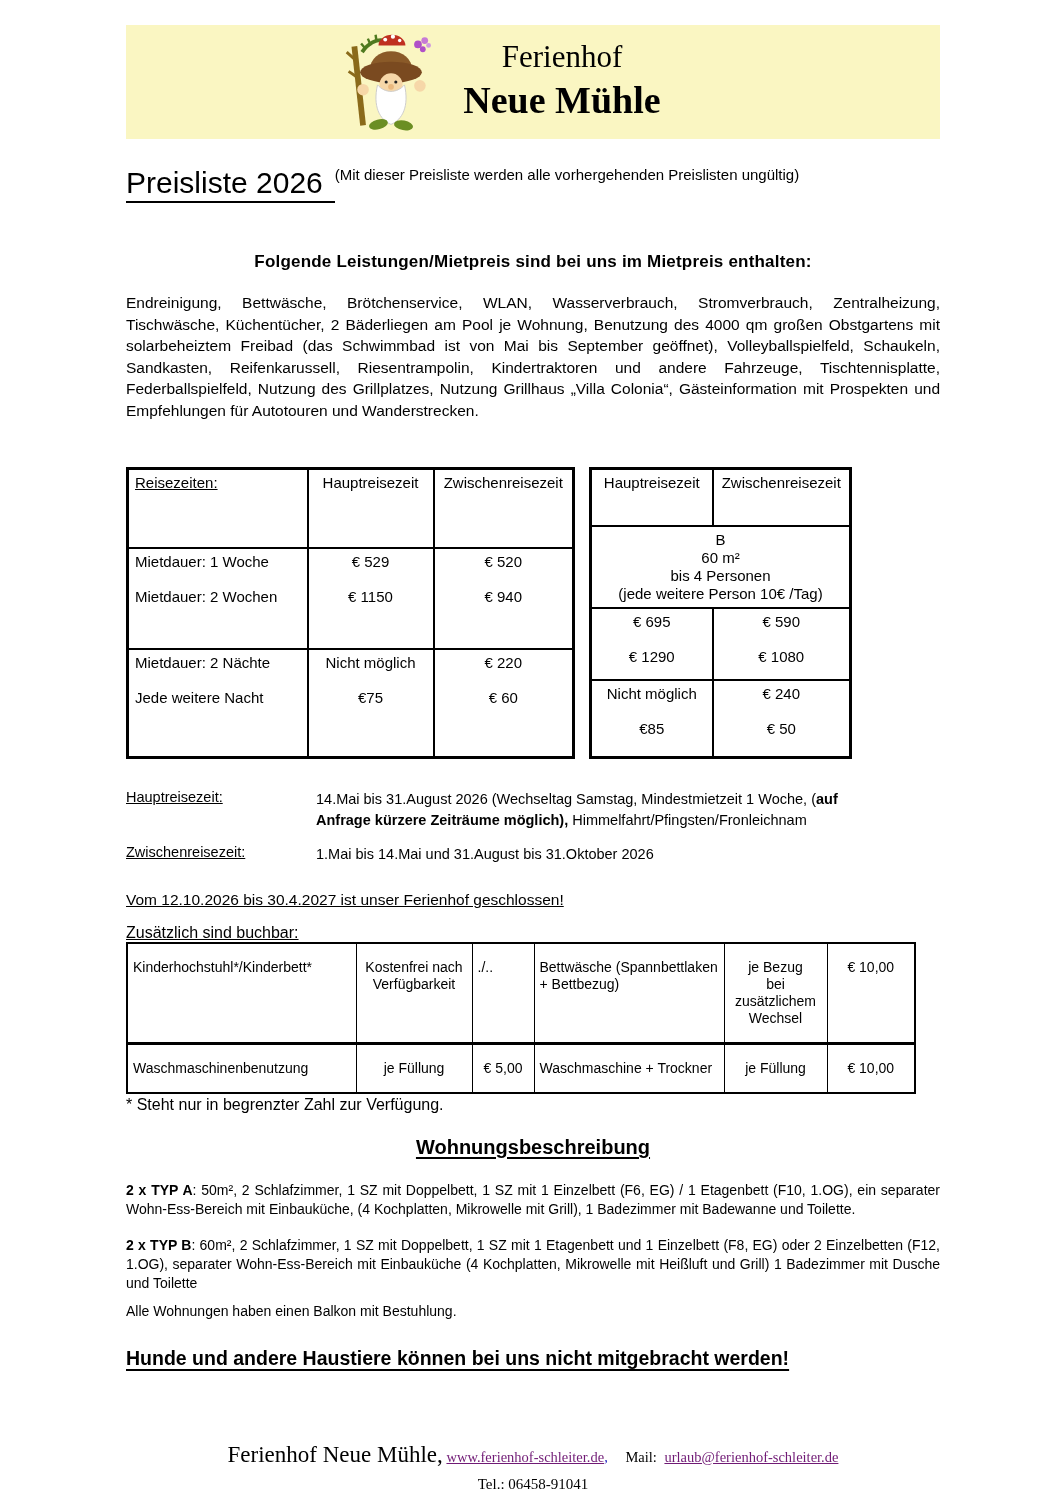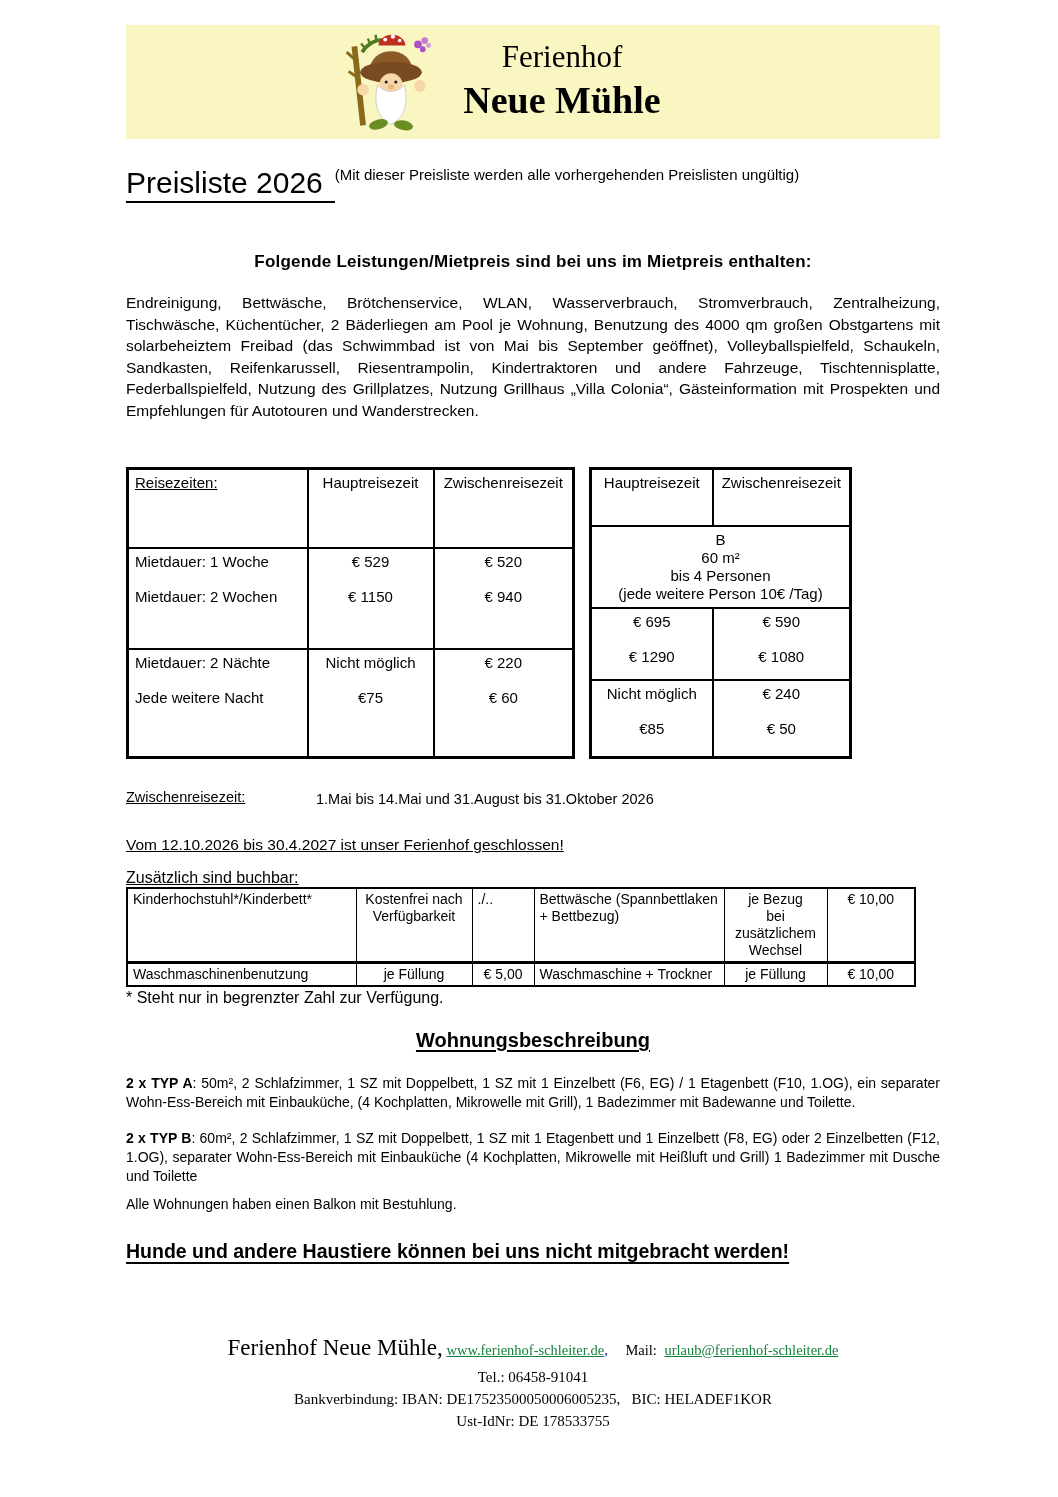--- a/index.html
+++ b/index.html
@@ -48,42 +48,42 @@
   .season-row { display: flex; }
   .season-row + .season-row { margin-top: 13px; }
   .season-label { width: 190px; flex: 0 0 190px; text-decoration: underline; }
   .season-text { width: 524px; line-height: 21px; }
 
   .closed-notice { margin-top: 26px; font-size: 15.5px; text-decoration: underline; }
 
   
   .extras-heading { margin-top: 15px; font-size: 16px; text-decoration: underline; }
   table.extras-table { border-collapse: collapse; table-layout: fixed; width: 788px; font-size: 14px; border: 2px solid #000; }
-  .extras-table td { border: 1.5px solid #000; vertical-align: top; padding: 2px 5px; line-height: 17px; }
+  .extras-table td { border: 1.5px solid #000; vertical-align: top; padding: 15px 5px; line-height: 17px; }
   .extras-table .r1 td { height: 66px; border-bottom: 3px solid #000; }
   .extras-table .r2 td { height: 20px; }
   .extras-table .center { text-align: center; }
   .extras-footnote { margin-top: 2px; font-size: 16px; }
 
   
   .desc-heading { margin-top: 22px; font-size: 20px; font-weight: bold; text-align: center;
                   text-decoration: underline; text-decoration-thickness: 2px; text-underline-offset: 3px; }
   .typ-par { font-size: 14px; line-height: 19px; text-align: justify; }
   .typ-a { margin-top: 22px; }
   .typ-b { margin-top: 17px; }
   .balcony-note { margin-top: 10px; font-size: 14px; }
 
   .pets-notice { margin-top: 28px; font-size: 19.5px; font-weight: bold;
                  text-decoration: underline; text-decoration-thickness: 2px; text-underline-offset: 4px; }
 
   
   .footer { margin-top: 72px; text-align: center; font-family: "Liberation Serif", serif; }
   .footer-line1 { font-size: 14.5px; }
   .footer-name { font-size: 23px; }
-  .footer-link { color: #15803d; text-decoration: underline; cursor: pointer; }
+  .footer-link { color: #701a75; text-decoration: underline; cursor: pointer; }
   .link-comma { color: #2B2BC4; }
   .mail-label { margin: 0 4px 0 14px; }
   .footer-line { font-size: 15px; line-height: 22px; white-space: pre-wrap; }
   .footer-line1 + .footer-line { margin-top: 5px; }
 </style>
 </head>
 <body>
 
 <div class="page">
 
@@ -209,20 +209,24 @@
             <div>€ 240</div>
             <div class="l2">€ 50</div>
           </td>
         </tr>
       </tbody>
         </table>
 
     </div>
 
     <div class="seasons">
+      <div class="season-row">
+        <span class="season-label">Hauptreisezeit:</span>
+        <span class="season-text"><span>14.Mai bis 31.August 2026 (Wechseltag Samstag, Mindestmietzeit 1 Woche, (</span><b>auf Anfrage kürzere Zeiträume möglich),</b><span> Himmelfahrt/Pfingsten/Fronleichnam</span></span>
+      </div>
       <div class="season-row">
         <span class="season-label">Zwischenreisezeit:</span>
         <span class="season-text">1.Mai bis 14.Mai und 31.August bis 31.Oktober 2026</span>
       </div>
     </div>
 
     <p class="closed-notice">Vom 12.10.2026 bis 30.4.2027 ist unser Ferienhof geschlossen!</p>
 
     <p class="extras-heading">Zusätzlich sind buchbar:</p>
 

